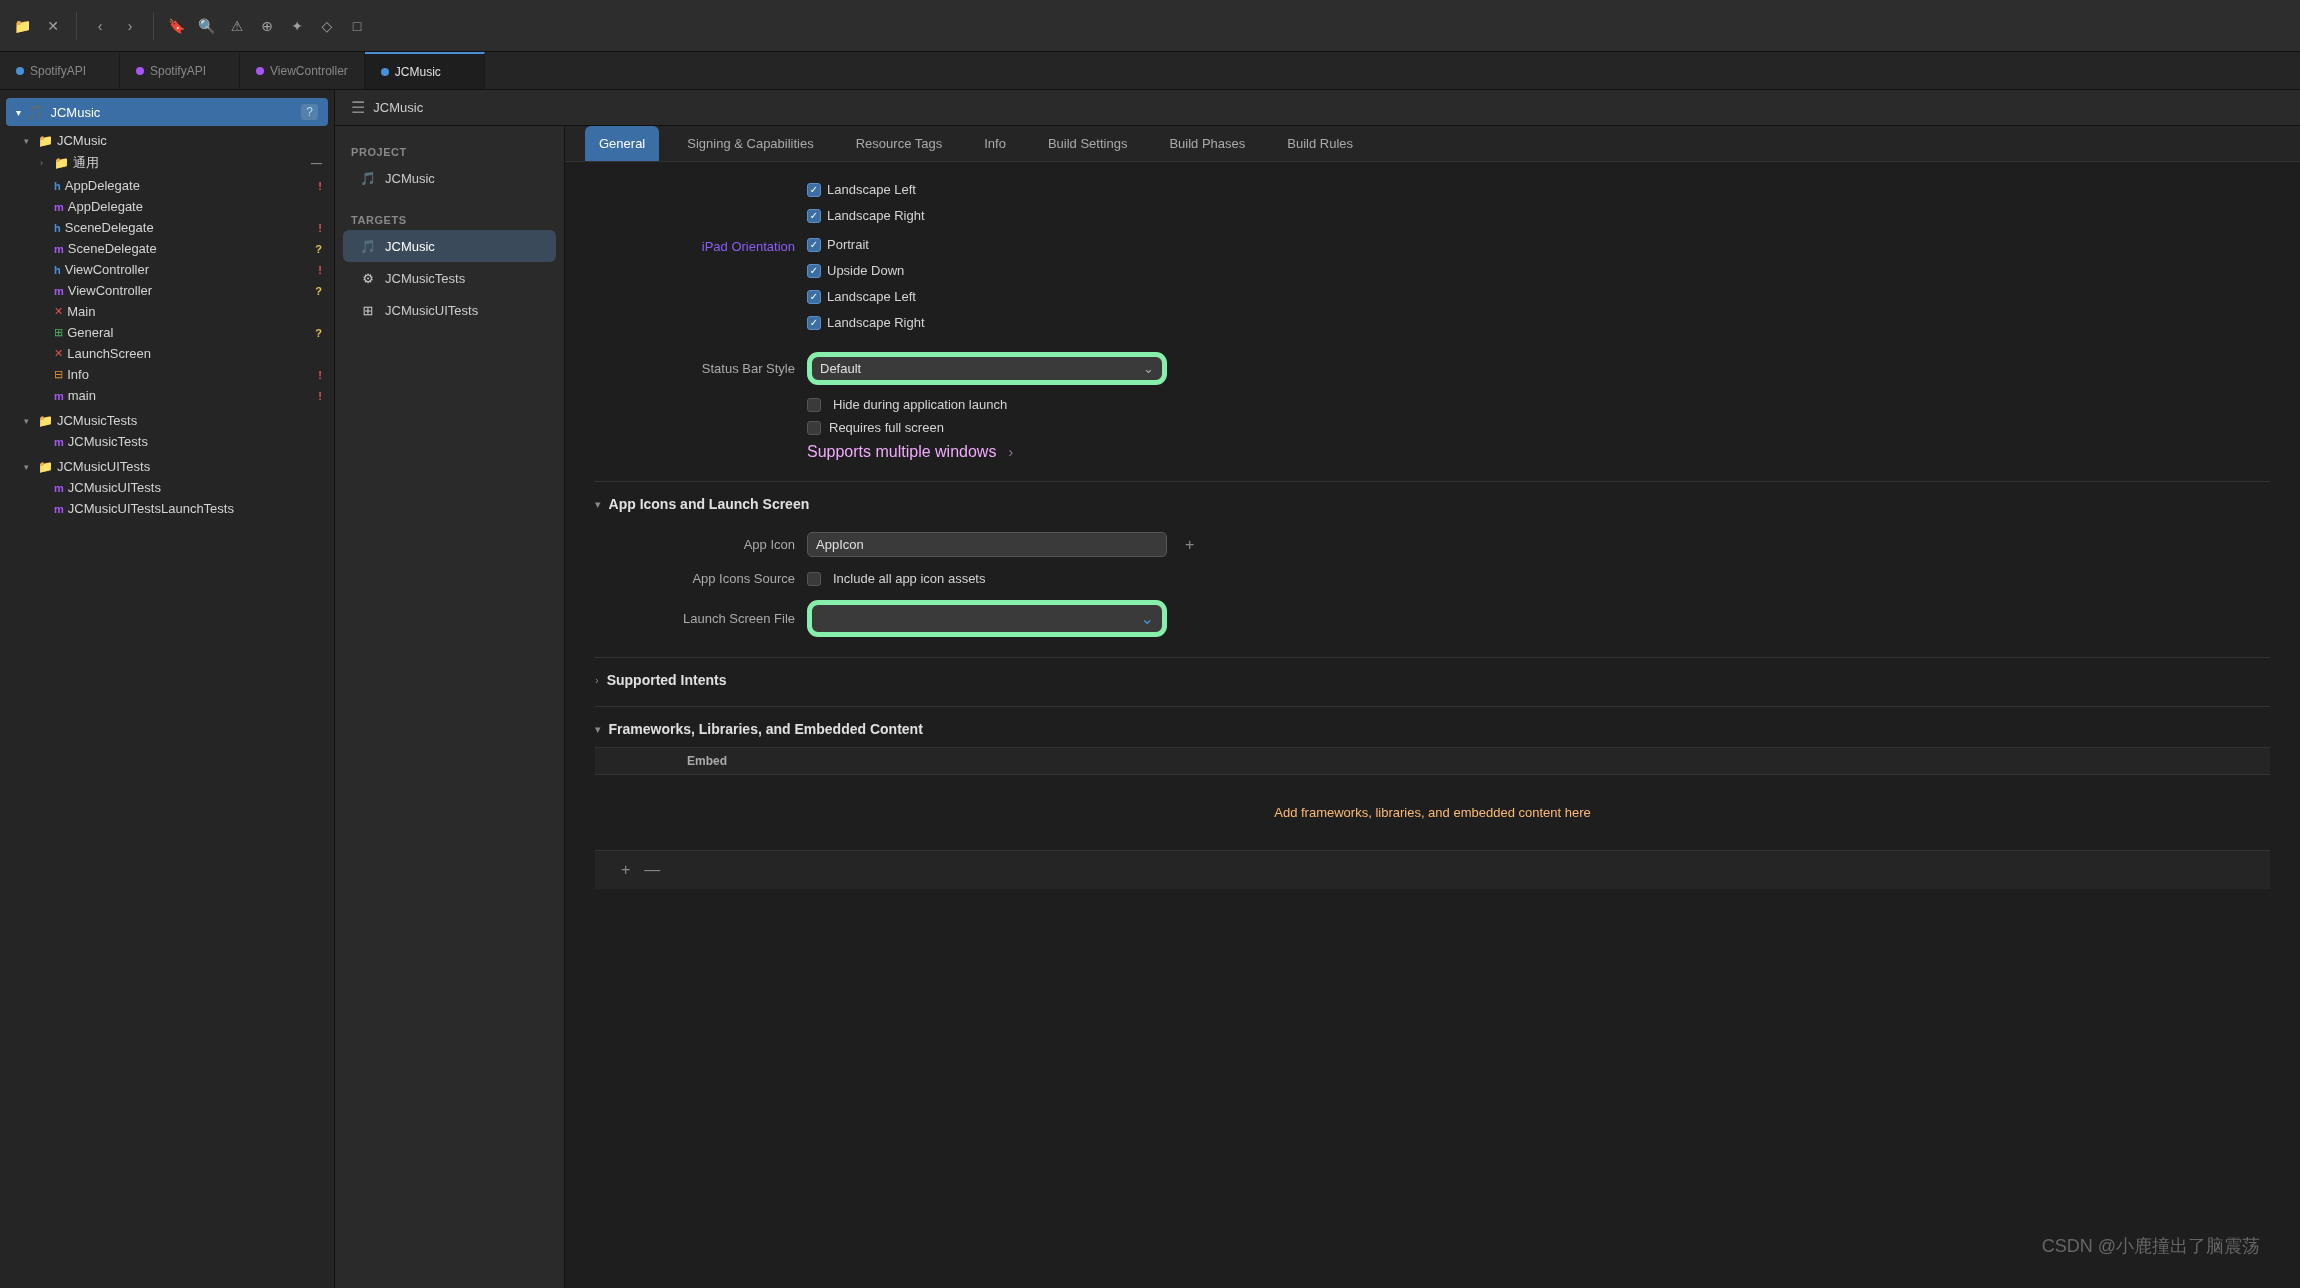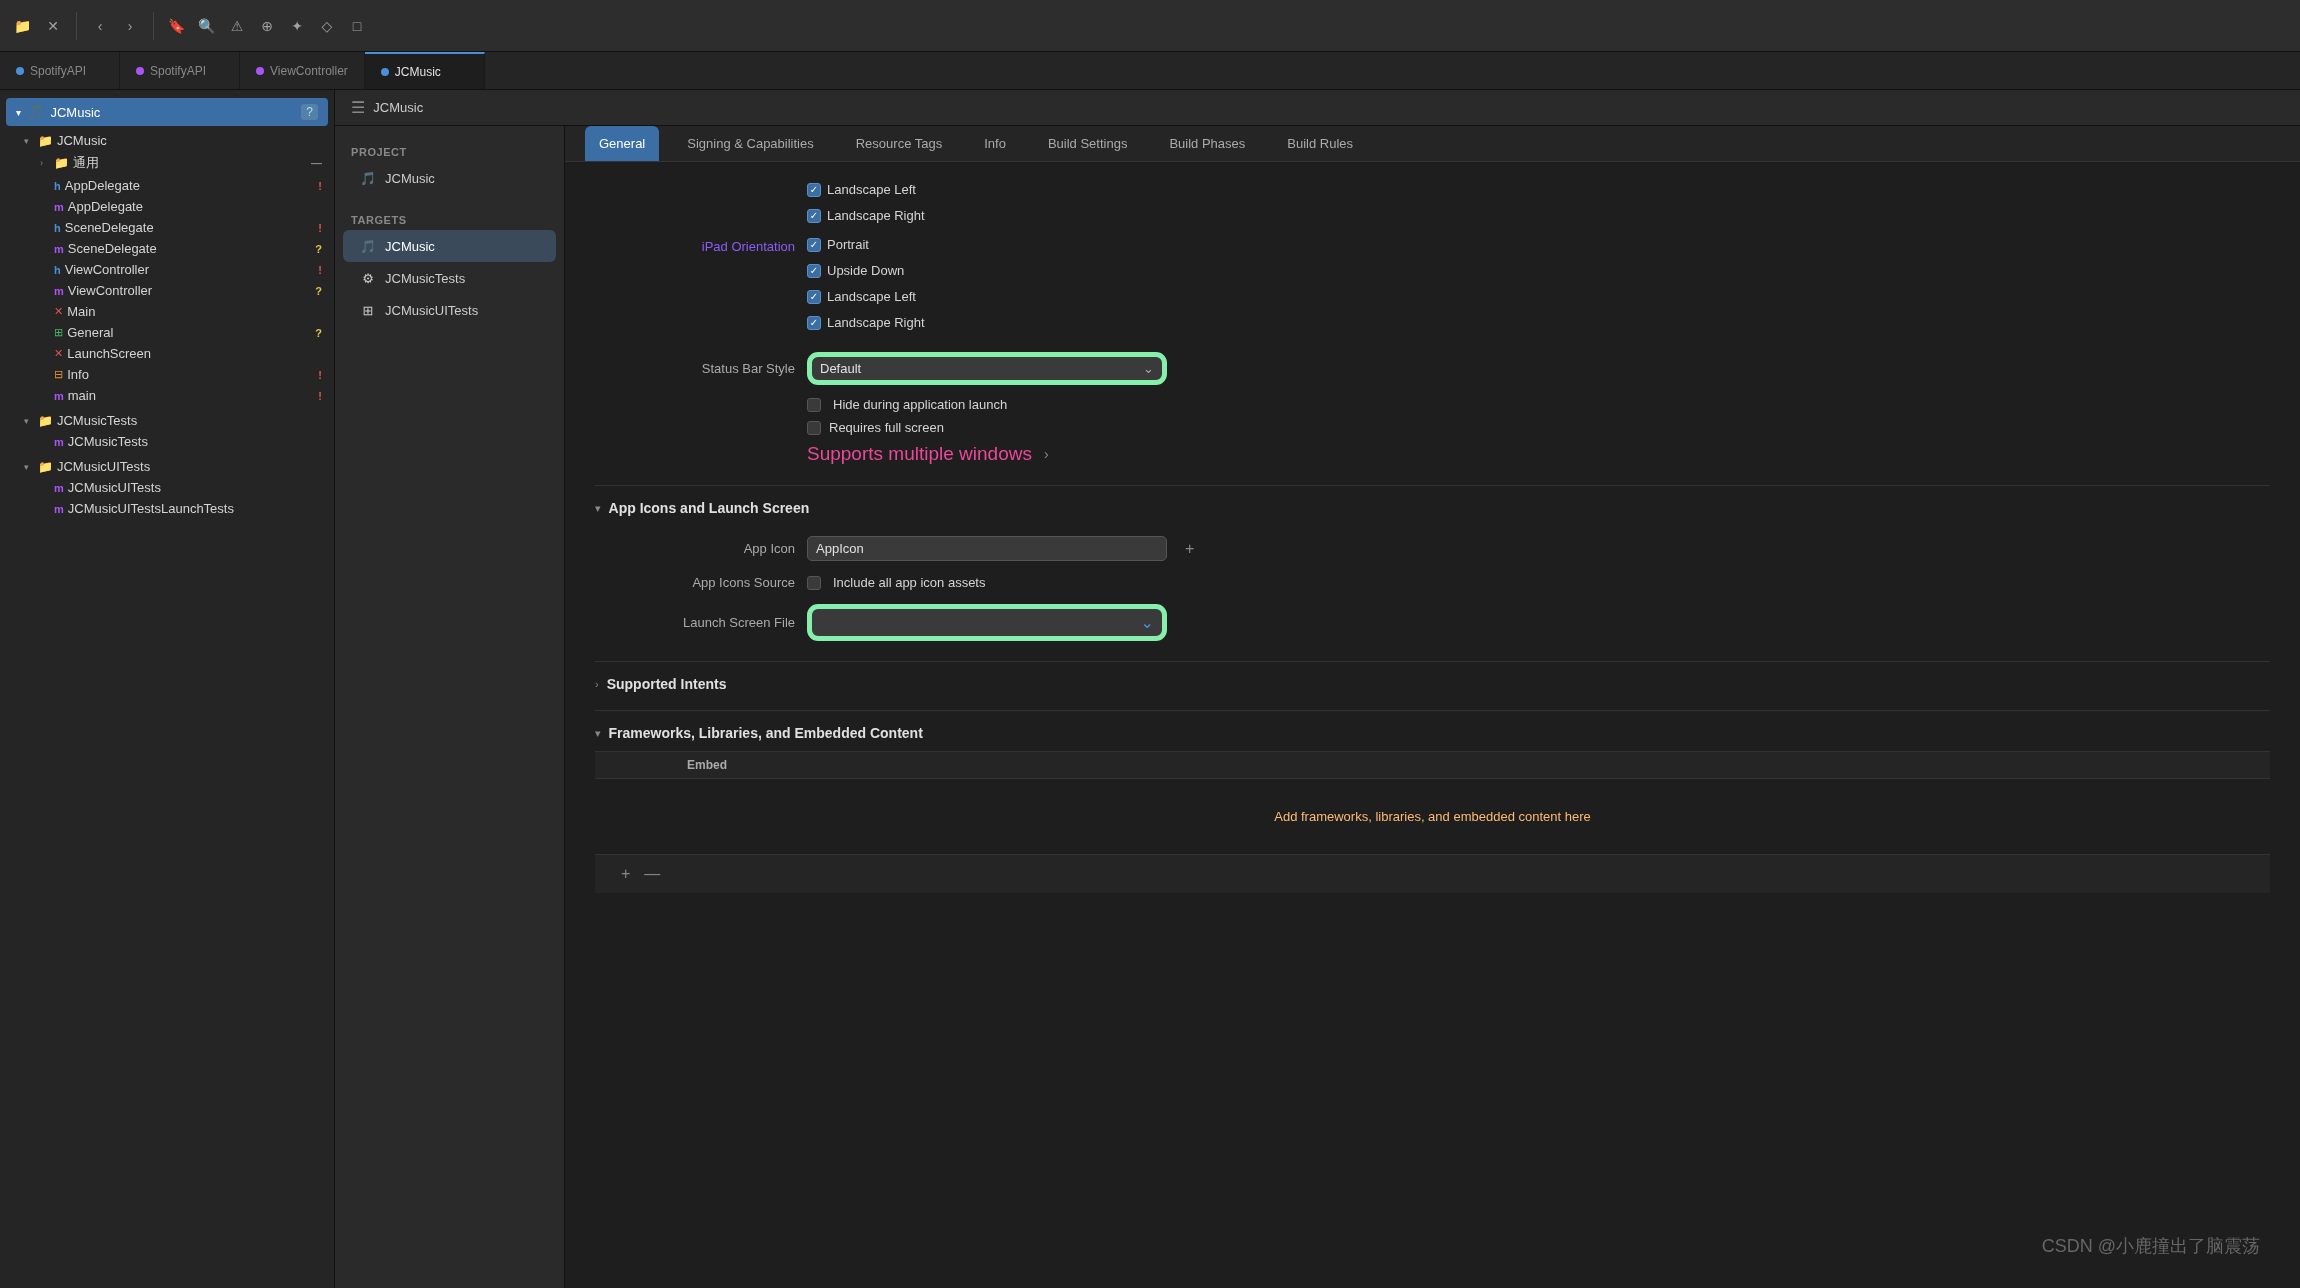--- a/index.html
+++ b/index.html
@@ -628,21 +628,21 @@
             <div class="checkbox checkbox-unchecked"></div>
             <span>Hide during application launch</span>
           </div>
 
           <div style="display:flex; align-items:center; gap:8px; margin-bottom:8px; margin-left:212px;">
             <div class="checkbox checkbox-unchecked"></div>
             <span>Requires full screen</span>
           </div>
 
           <div style="display:flex; align-items:center; gap:12px; margin-bottom:20px; margin-left:212px;">
-            <span style="font-size:19px; color:#ec4899;text-align:center;">Supports multiple windows</span>
+            <span style="font-size:16px; color:#f0abfc;text-align:center;">Supports multiple windows</span>
             <span class="arrow-right">›</span>
           </div>
 
           <div class="section-header">
             <span class="section-chevron">▾</span>
             <span class="section-title">App Icons and Launch Screen</span>
           </div>
 
           <div style="display:flex; align-items:center; gap:12px; margin-bottom:14px; margin-top:10px;">
             <div style="width:200px; text-align:right; color:#aaa; font-size:13px; flex-shrink:0;">App Icon</div>

